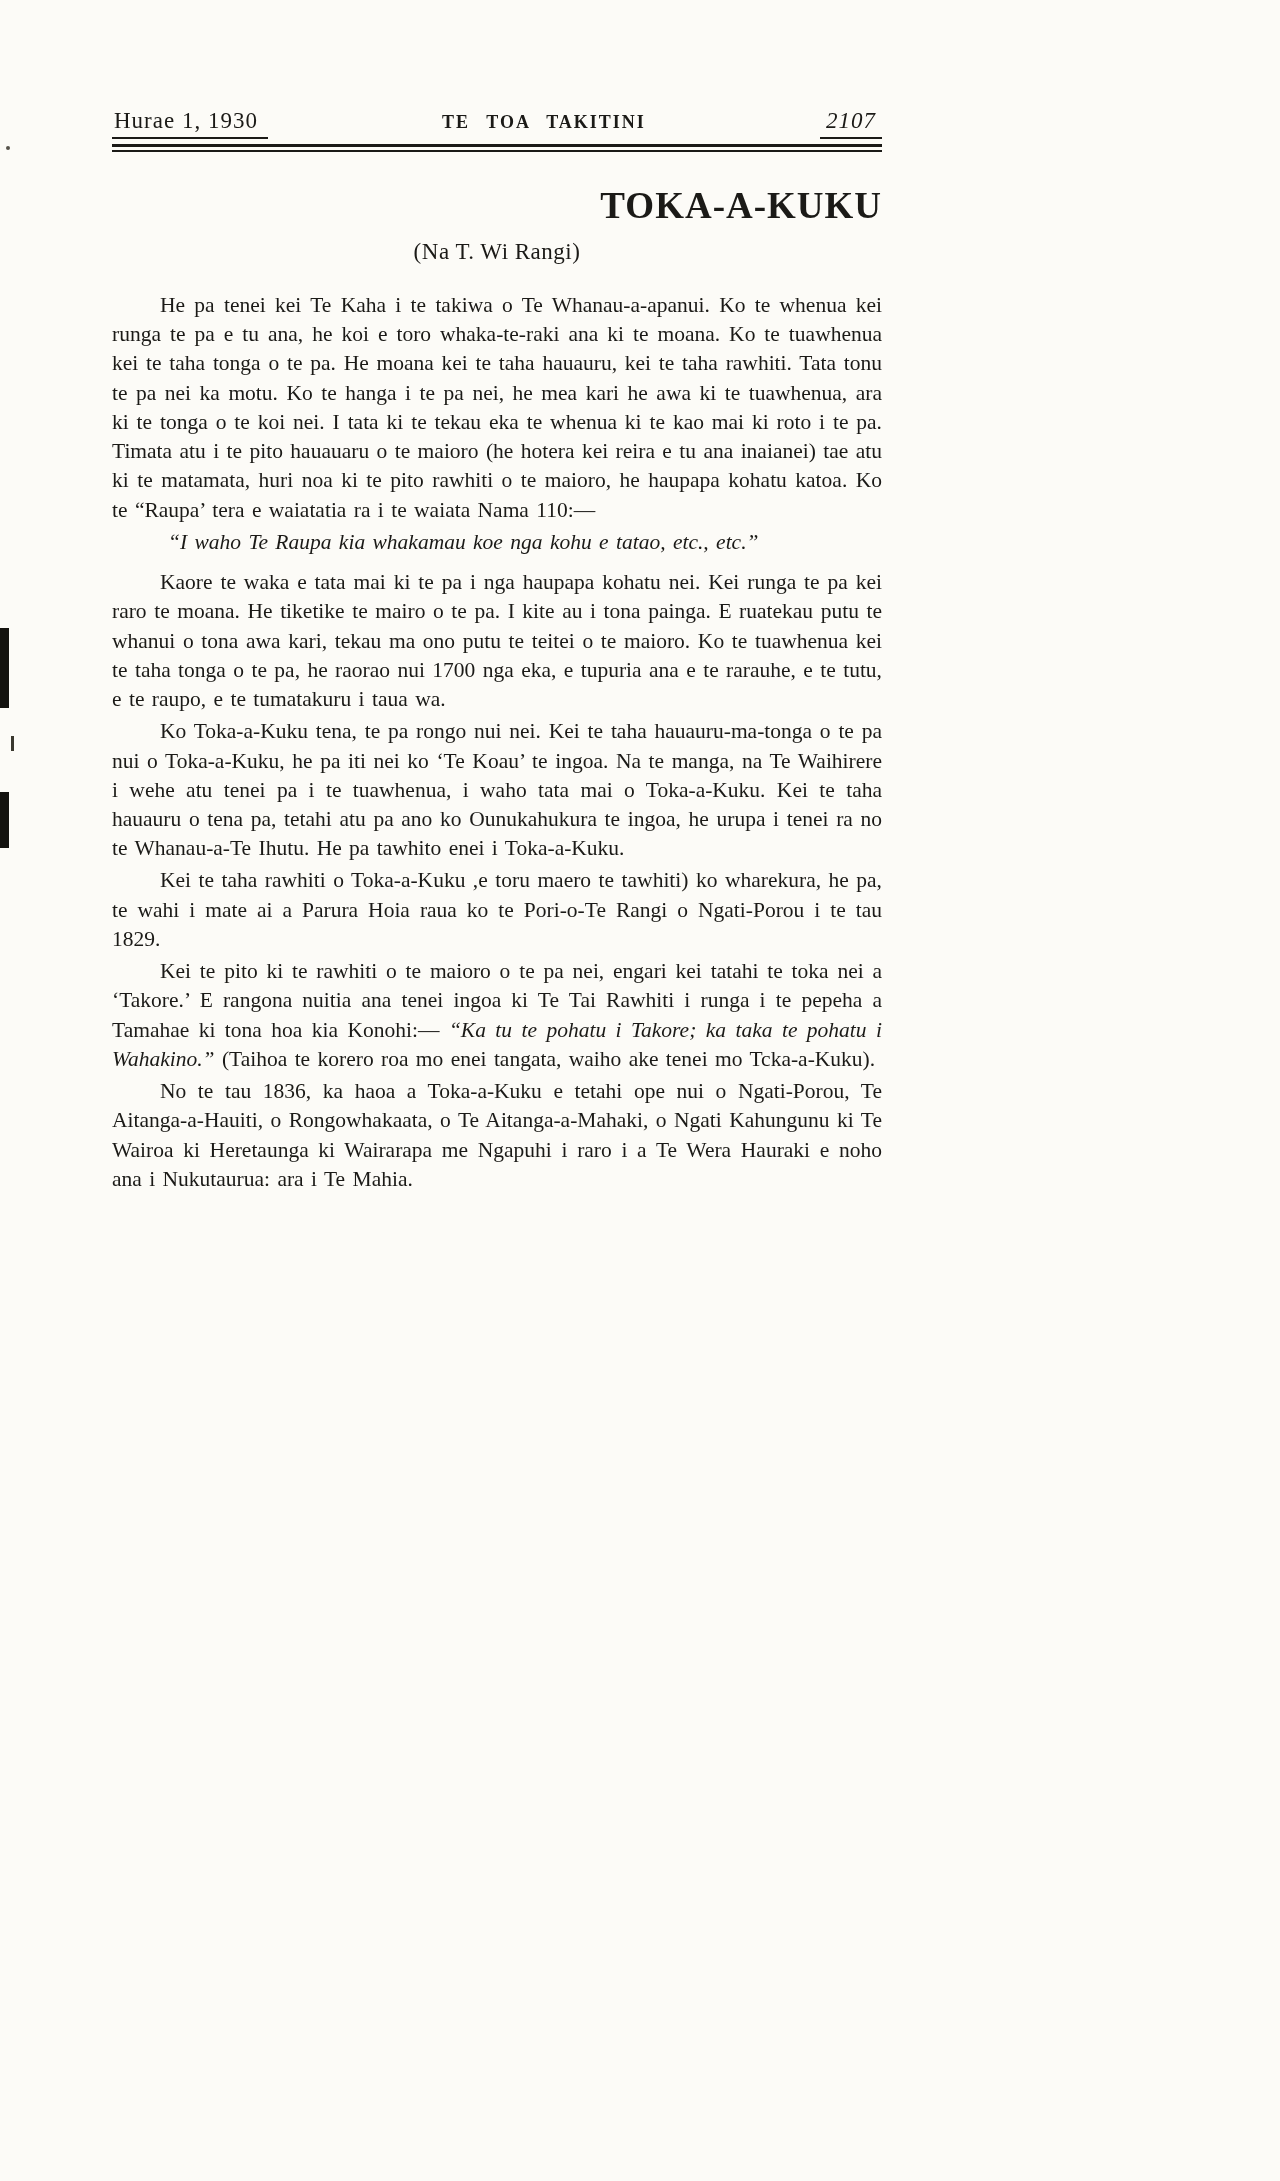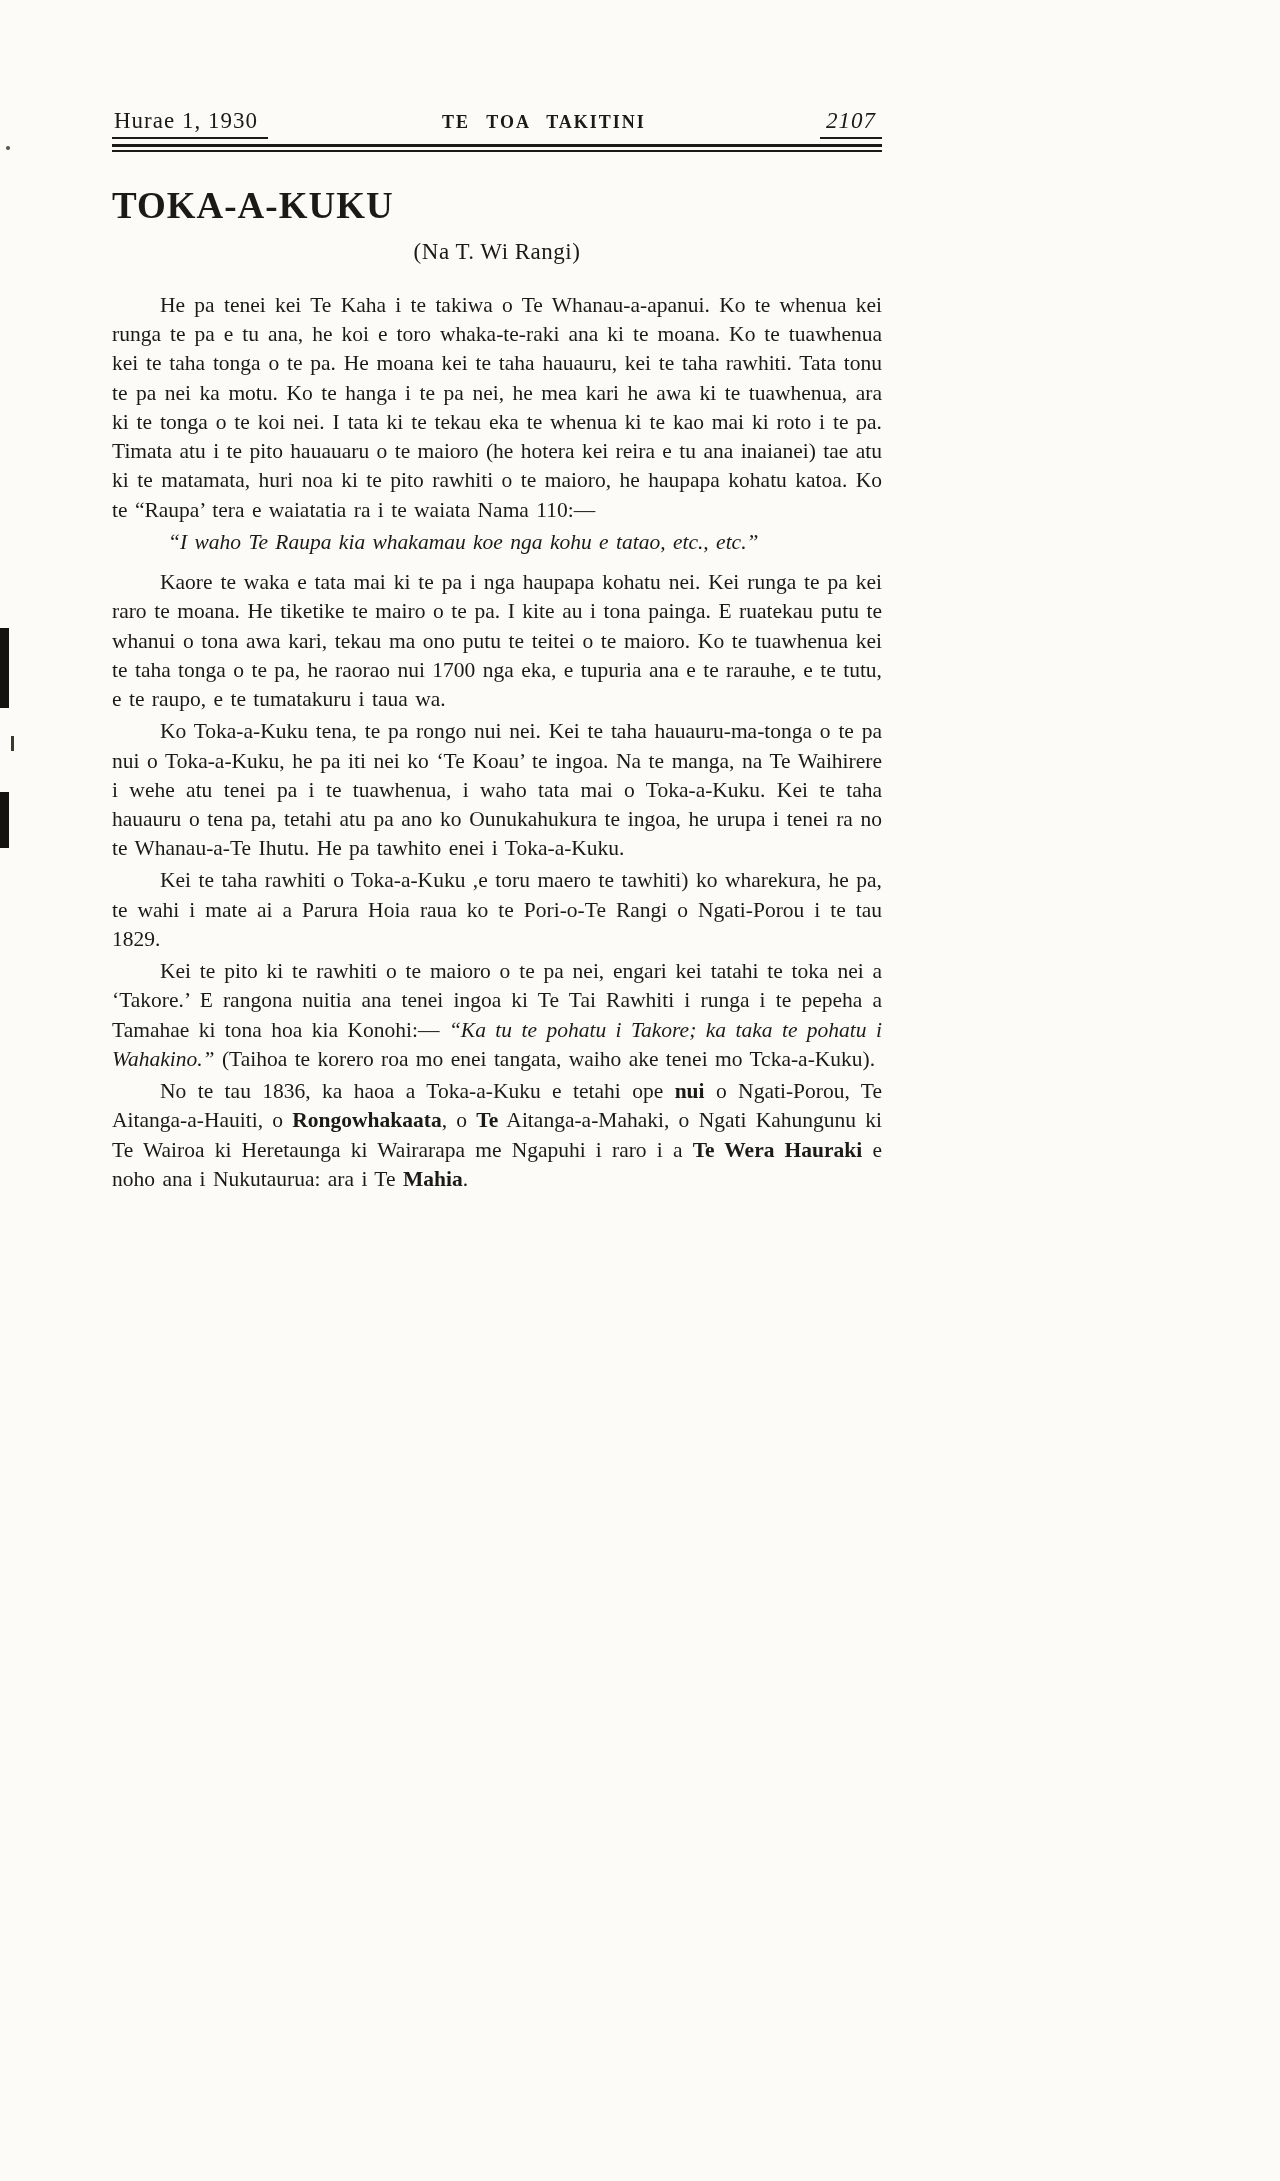--- a/index.html
+++ b/index.html
@@ -45,21 +45,21 @@
     letter-spacing: 1px;
     border-bottom: 2px solid var(--ink);
     padding: 0 6px 3px 6px;
     font-style: italic;
   }
   .rule-thick { height: 3px; background: var(--ink); margin-top: 5px; }
   .rule-thin  { height: 2px; background: var(--ink); margin-top: 3px; }
   .title {
     font-size: 37px;
     font-weight: bold;
-    text-align: left;
+    text-align: right;
     letter-spacing: 1px;
     margin-top: 32px;
   }
   .byline {
     font-size: 23px;
     text-align: center;
     margin-top: 12px;
     letter-spacing: 0.5px;
   }
   .body-text {
@@ -69,21 +69,21 @@
     text-align: justify;
     word-spacing: 2px;
   }
   .para { text-indent: 48px; margin-bottom: 3px; }
   .para.quote {
     font-style: italic;
     text-indent: 56px;
     margin: 2px 0 11px 0;
   }
   .para span.italic { font-style: italic; }
-  .para span.bold   { font-weight: bold; }
+  .para span.bold   { font-weight: normal; }
   
   .artifact { position: absolute; background: #14130f; }
   .bar1 { left: 0; top: 628px; width: 9px;  height: 80px; }
   .bar2 { left: 0; top: 792px; width: 9px;  height: 56px; }
   .tick { left: 11px; top: 736px; width: 3px; height: 15px; background: #3a382f; }
   .dot  { left: 6px;  top: 146px; width: 4px; height: 4px; border-radius: 50%; background: #55524a; }
 </style>
 </head>
 <body>
 

